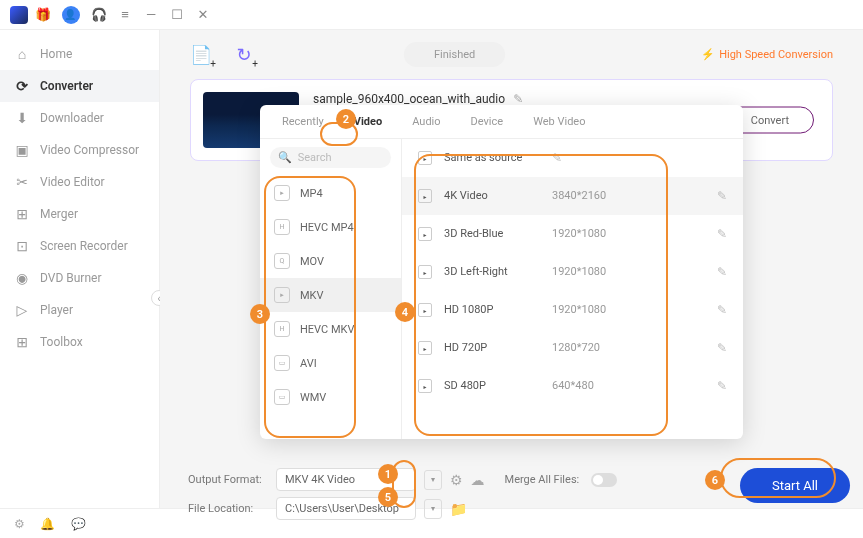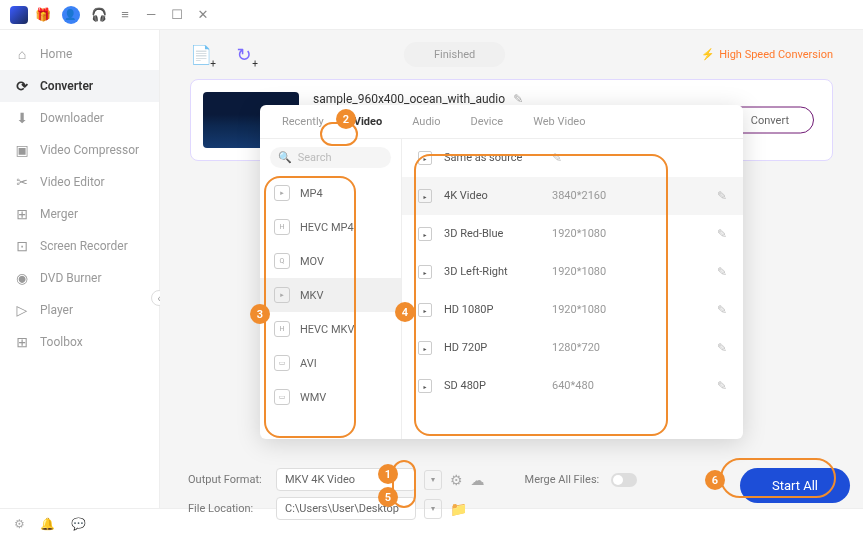--- a/index.html
+++ b/index.html
@@ -251,21 +251,21 @@
   </div>
 </div>
 
 <div class="footer">
   <div class="f-row">
     <span class="f-label">Output Format:</span>
     <span class="f-field">MKV 4K Video</span>
     <span class="f-dd">▾</span>
     <span class="f-icon">⚙</span>
     <span class="f-icon">☁</span>
-    <span style="margin-left:32px">Merge All Files:</span>
+    <span style="margin-left:12px">Merge All Files:</span>
     <span class="merge-toggle"></span>
   </div>
   <div class="f-row">
     <span class="f-label">File Location:</span>
     <span class="f-field">C:\Users\User\Desktop</span>
     <span class="f-dd">▾</span>
     <span class="f-icon">📁</span>
   </div>
   <div class="start-btn">Start All</div>
 </div>

